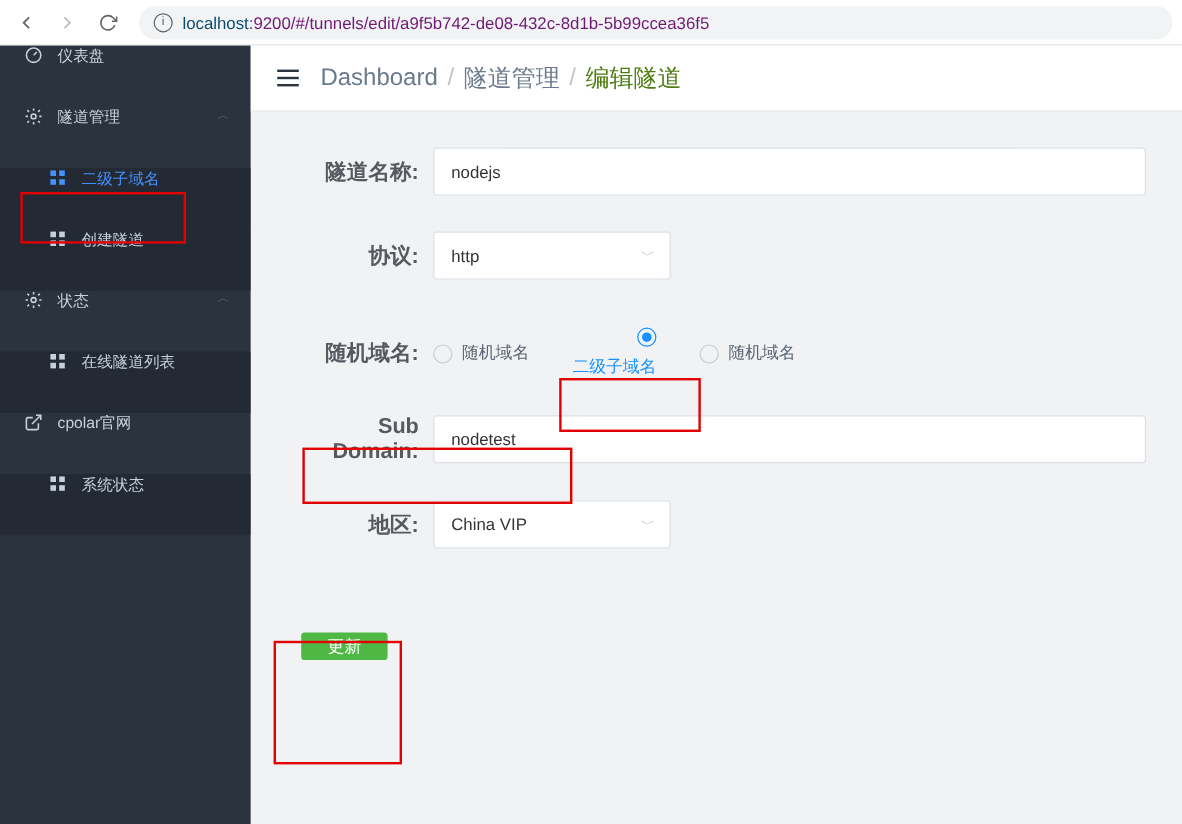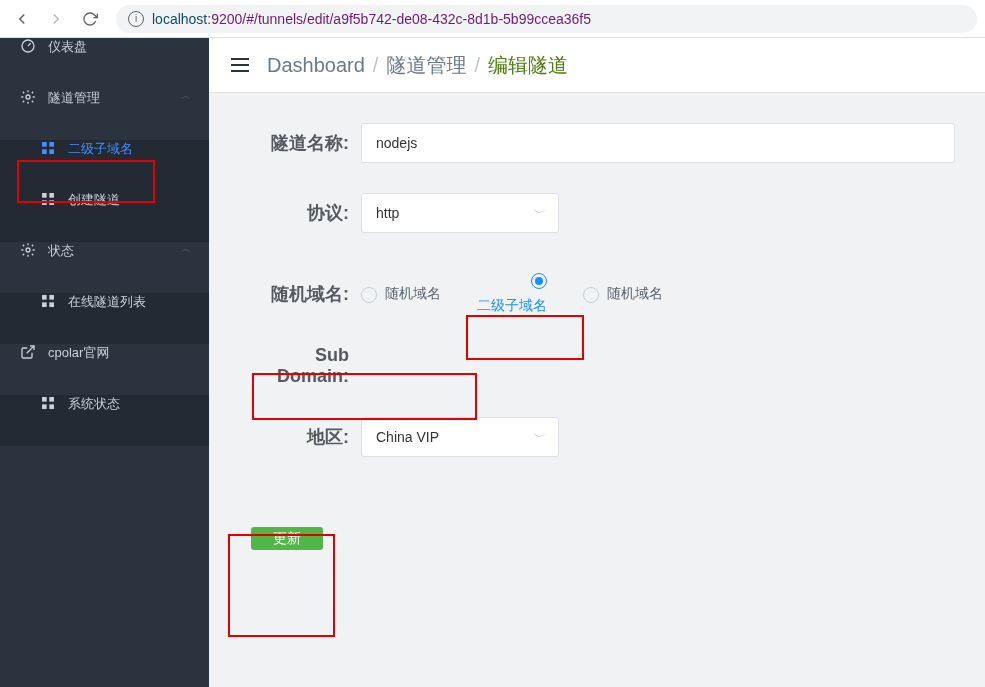--- a/index.html
+++ b/index.html
@@ -214,20 +214,21 @@
             <span>二级子域名</span>
           </label>
           <label class="radio">
             <span class="dot"></span>
             <span>随机域名</span>
           </label>
         </div>
       </div>
       <div class="form-row">
         <div class="form-label">Sub Domain:</div>
+        <input class="form-control wide" value="nodetest" style="">
       </div>
       <div class="form-row">
         <div class="form-label">地区:</div>
         <div class="form-control form-select" style="width:198px">
           <span>China VIP</span>
           <span class="sel-caret">﹀</span>
         </div>
       </div>
       <button class="btn-update">更新</button>
     </div>

